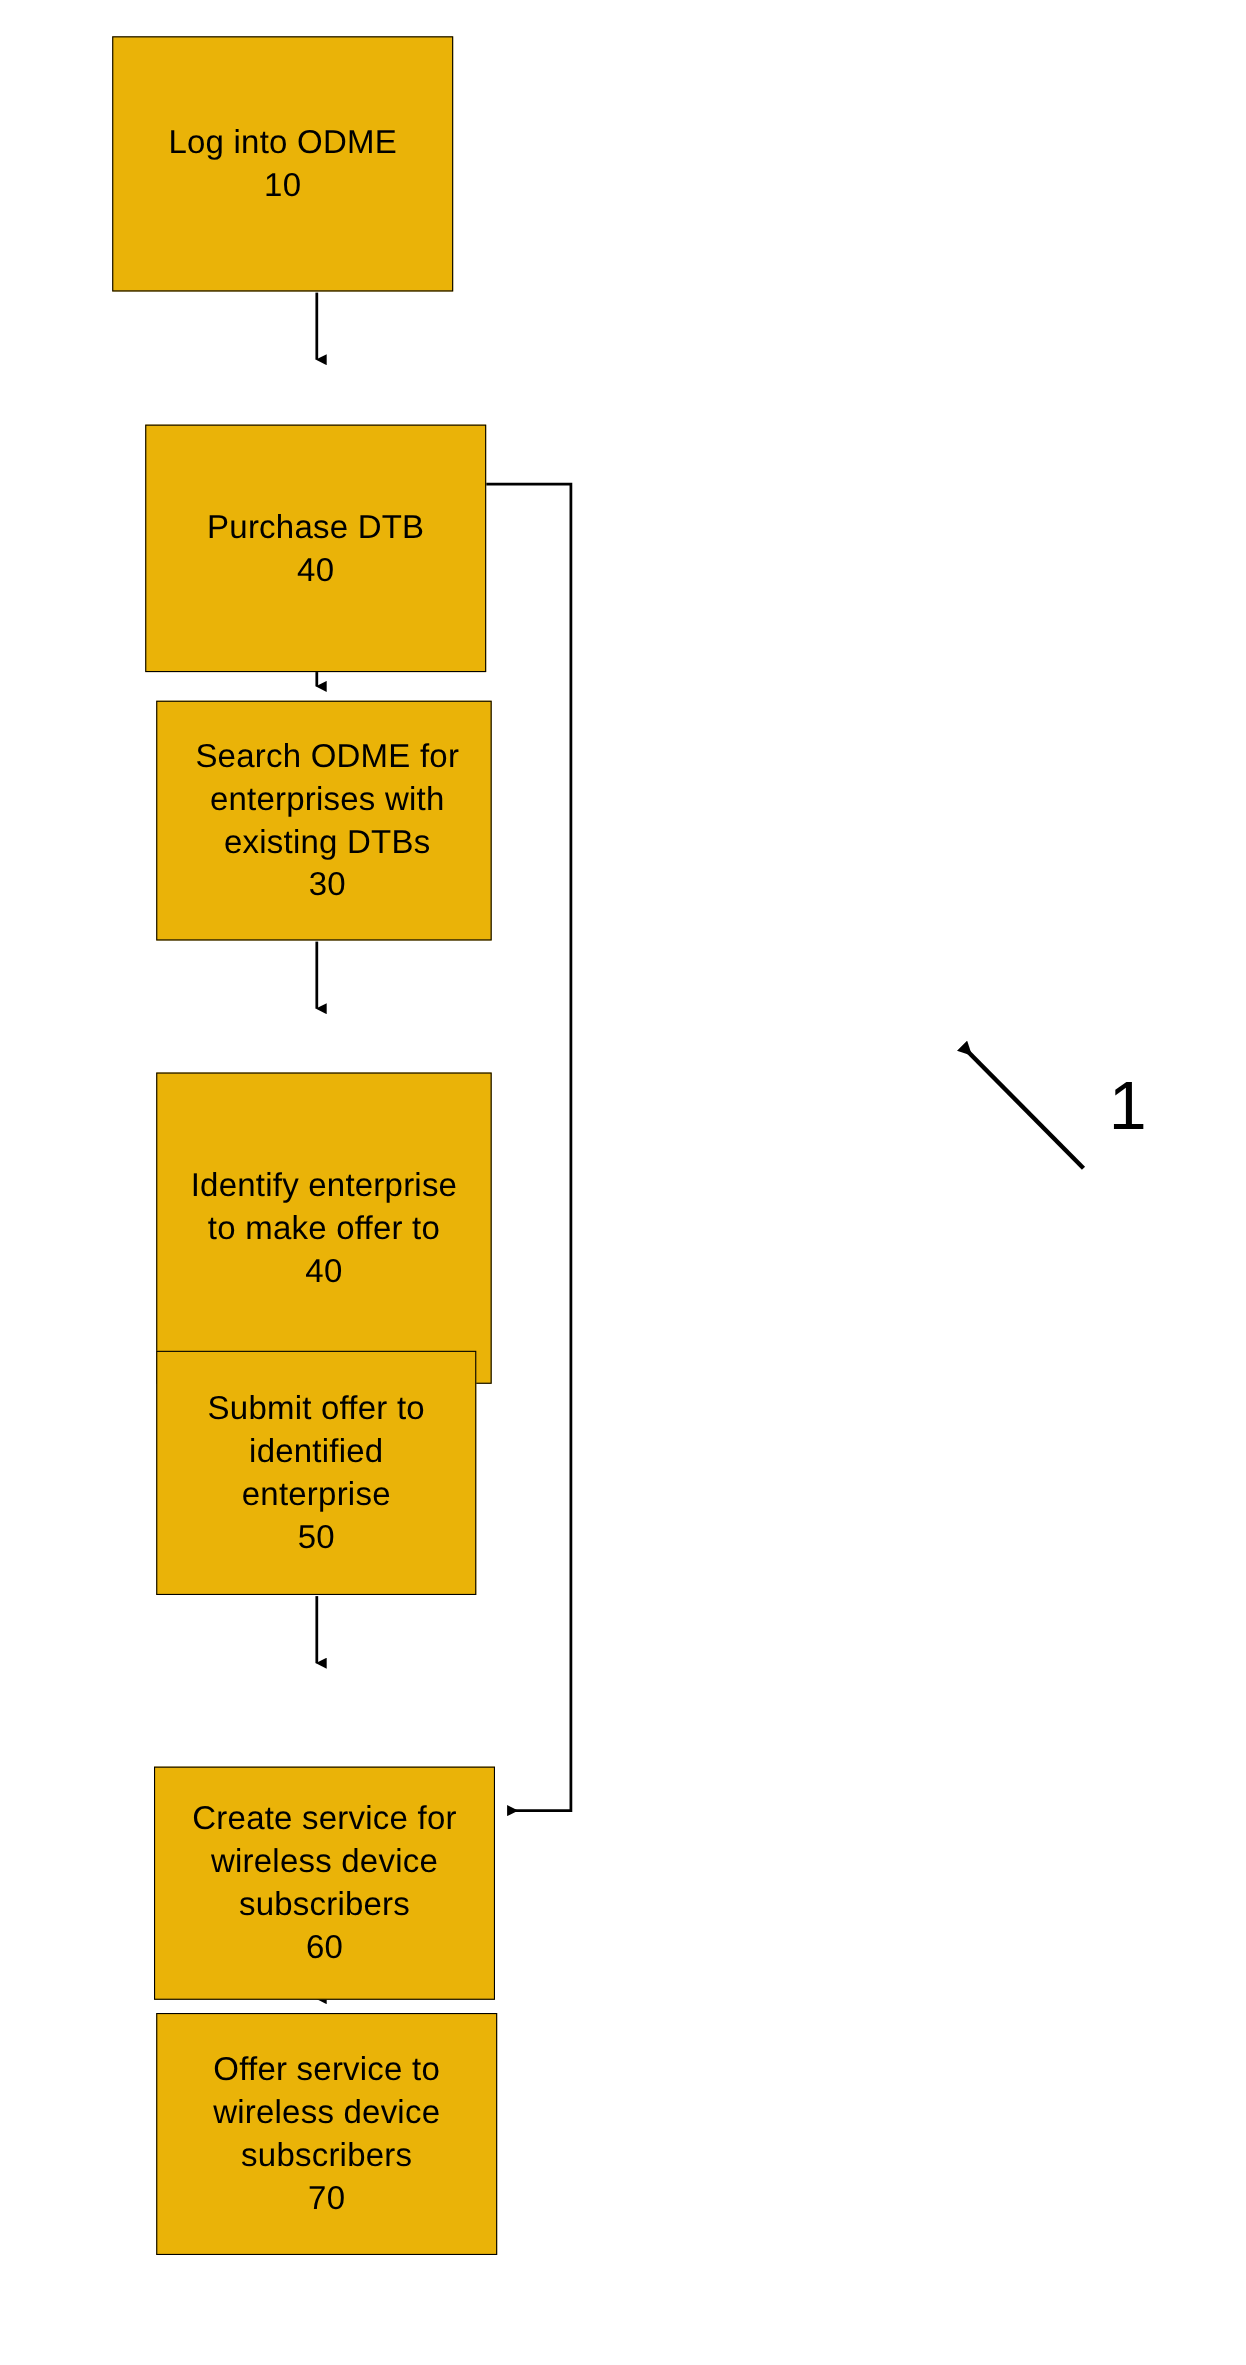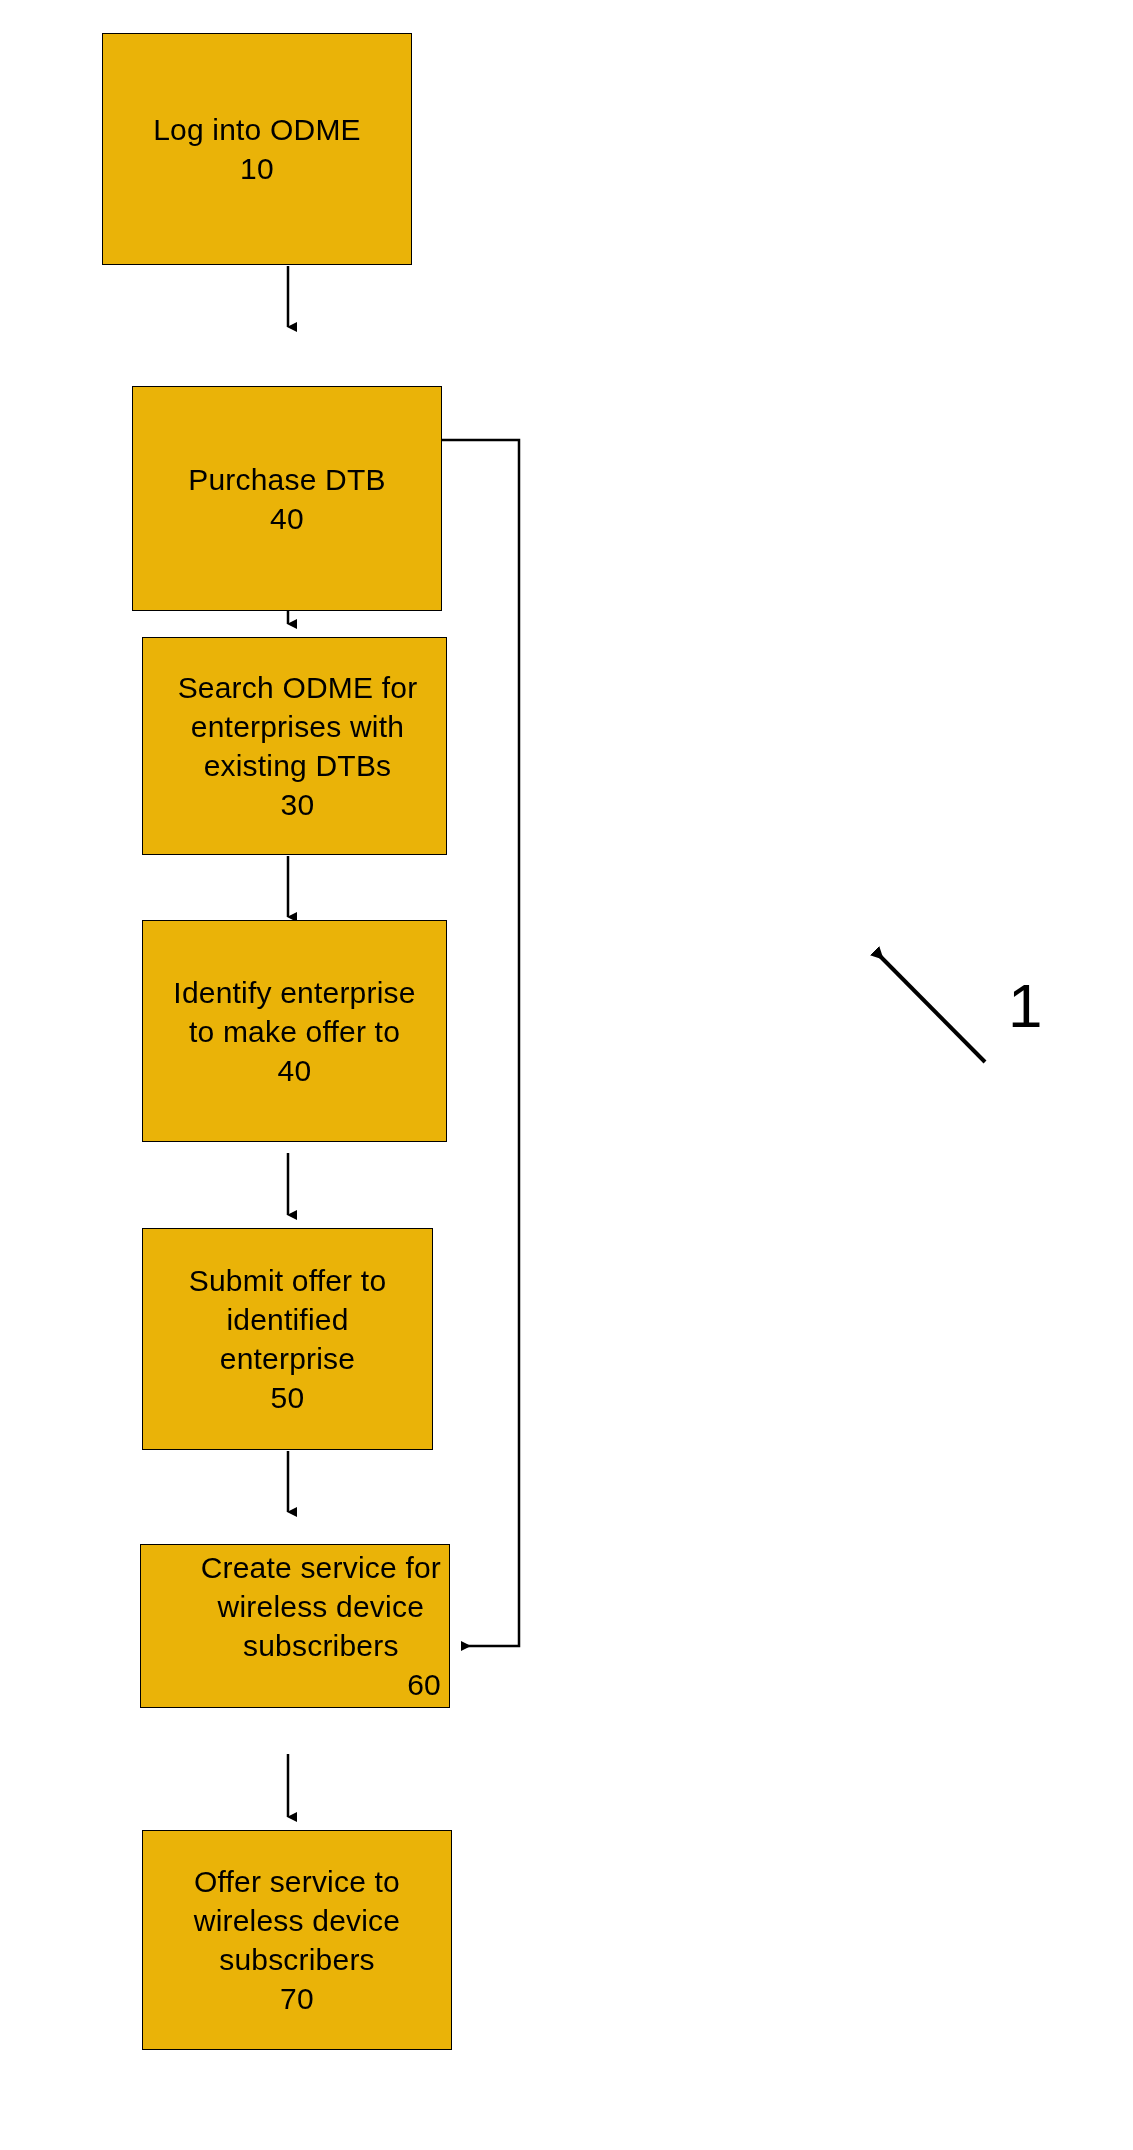--- a/index.html
+++ b/index.html
@@ -103,34 +103,34 @@
     <span class="ref">40</span>
   </div>
 
   <div class="node" style="left:142px; top:637px; width:305px; height:218px;padding-left:14px;">
     <span class="body">Search ODME for
 enterprises with
 existing DTBs</span>
     <span class="ref">30</span>
   </div>
 
-  <div class="node" style="left:142px; top:920px; width:305px; height:222px;">
+  <div class="node" style="left:142px; top:975px; width:305px; height:283px;">
     <span class="body">Identify enterprise
 to make offer to</span>
     <span class="ref">40</span>
   </div>
 
   <div class="node" style="left:142px; top:1228px; width:291px; height:222px;">
     <span class="body">Submit offer to
 identified
 enterprise</span>
     <span class="ref">50</span>
   </div>
 
-  <div class="node" style="left:140px; top:1544px; width:310px; height:164px;align-items:flex-end;">
+  <div class="node" style="left:140px; top:1606px; width:310px; height:212px;">
     <span class="body">Create service for
 wireless device
 subscribers</span>
     <span class="ref">60</span>
   </div>
 
   <div class="node" style="left:142px; top:1830px; width:310px; height:220px;">
     <span class="body">Offer service to
 wireless device
 subscribers</span>

